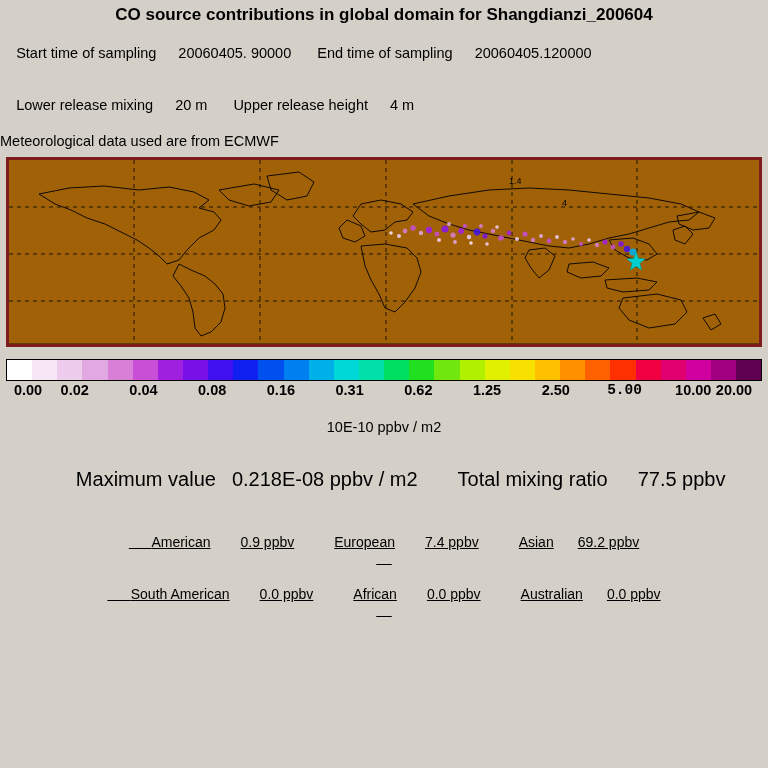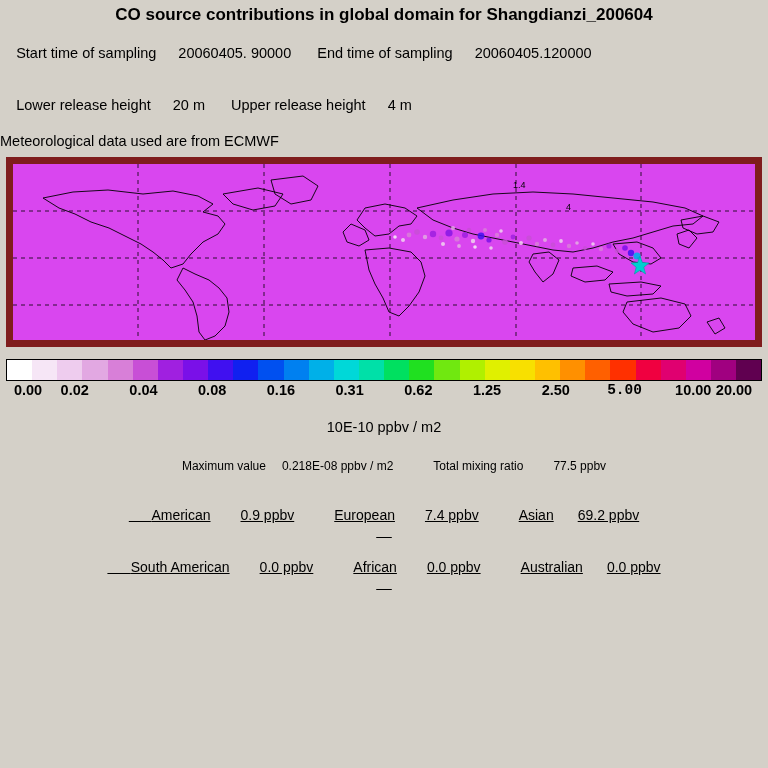--- a/index.html
+++ b/index.html
@@ -28,22 +28,22 @@
   }
   .hdr-line .gap{display:inline-block;width:26px;}
   .hdr-line .gap2{display:inline-block;width:22px;}
 
   
   .map-wrap{
     position:relative;
     margin:8px 6px 0 6px;
     width:756px;
     height:190px;
-    background:#d946ef;
-    border:7px solid #7f1d1d;
+    background:#a16207;
+    border:3px solid #7f1d1d;
     box-sizing:border-box;
     overflow:hidden;
   }
   .map-svg{position:absolute;left:0;top:0;}
 
   
   .cbar-wrap{
     margin:12px 6px 0 6px;
     width:756px;
   }
@@ -74,41 +74,41 @@
     text-align:center;
     font-size:14.5px;
     margin-top:19px;
   }
 
   
   .stats{
     margin-top:10px;
     text-align:center;
   }
-  .stats .row1{font-size:12px;white-space:pre;}
+  .stats .row1{font-size:20px;white-space:pre;}
   .stats .row2, .stats .row3{font-size:14px;white-space:pre;margin-top:4px;text-decoration:underline;}
   .sp{display:inline-block;}
   .s1{width:16px;}
   .s2{width:30px;}
   .s3{width:40px;}
   .s4{width:24px;}
 </style>
 </head>
 <body>
 
 <div class="page">
 
   <div class="title">CO  source contributions in global domain for Shangdianzi_200604</div>
 
   <div class="hdr-line">
     <span>Start time of sampling</span><span class="gap2"> </span><span>20060405. 90000</span><span class="gap"> </span><span>End time of sampling</span><span class="gap2"> </span><span>20060405.120000</span>
   </div>
 
   <div class="hdr-line">
-    <span>Lower release height</span><span class="gap2"> </span><span>20 m</span><span class="gap"> </span><span>Upper release height</span><span class="gap2"> </span><span>4 m</span>
+    <span>Lower release mixing</span><span class="gap2"> </span><span>20 m</span><span class="gap"> </span><span>Upper release height</span><span class="gap2"> </span><span>4 m</span>
   </div>
 
   <div class="hdr-line">Meteorological data used are from ECMWF</div>
 
   <div class="map-wrap">
     <svg class="map-svg" width="754" height="188" viewBox="0 0 754 188">
 
       <g stroke="#000" stroke-width="0.8" stroke-dasharray="4,4" fill="none">
         <line x1="0" y1="47" x2="754" y2="47"></line>
         <line x1="0" y1="94" x2="754" y2="94"></line>

